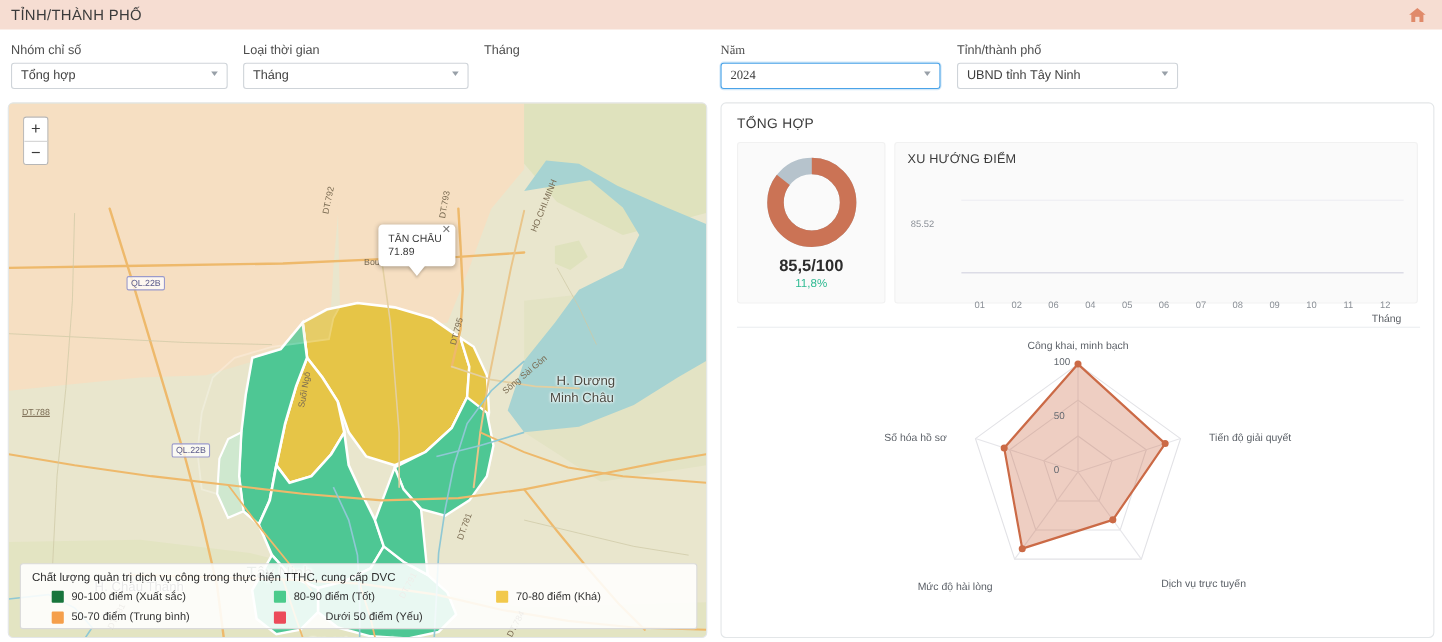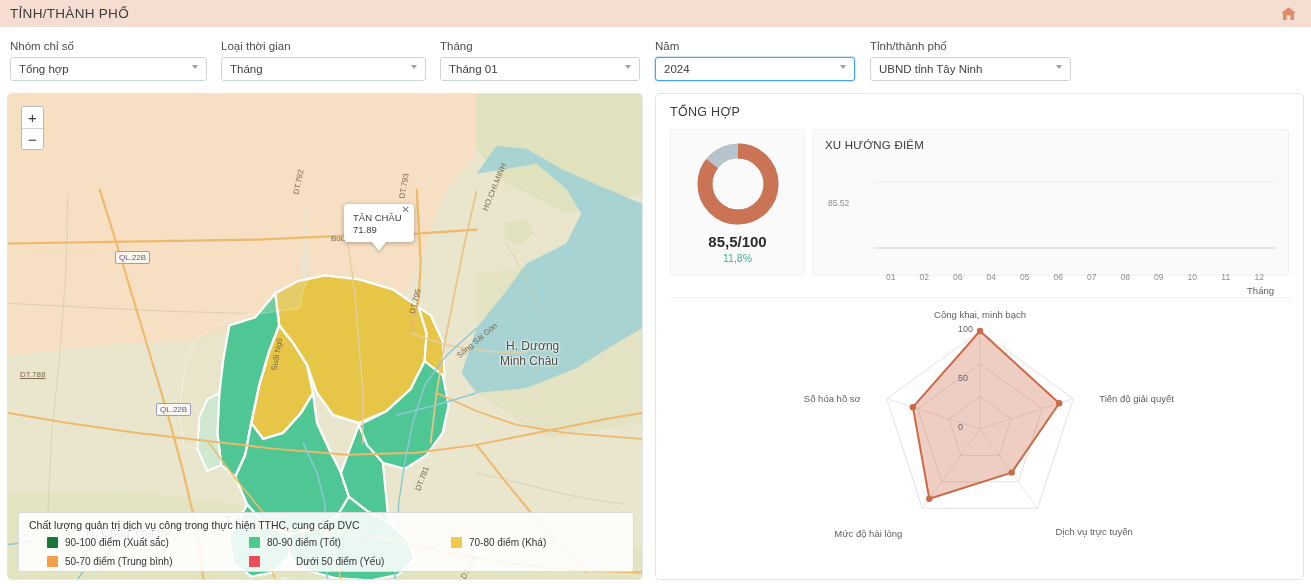--- a/index.html
+++ b/index.html
@@ -72,21 +72,21 @@
   .select-caret::after {
     content: ""; position: absolute; left: 0; top: 0;
     border-left: 3.5px solid transparent;
     border-right: 3.5px solid transparent;
     border-top: 4px solid #98a0a8;
   }
 
   #fg-nhom  { left: 10px;   width: 197px; }
   #fg-loai  { left: 221px;  width: 205px; }
   #fg-thang { left: 440px;  width: 200px; }
-  #fg-nam   { left: 655px;  width: 200px; }
+  #fg-nam   { left: 655px;  width: 200px; font-family: Liberation Serif, serif; }
   #fg-tinh  { left: 870px;  width: 201px; }
 
   
   #map-panel {
     position: absolute; left: 7px; top: 93px;
     width: 636px; height: 487px;
     border: 1px solid #e3e6e8;
     border-radius: 5px;
     overflow: hidden;
     background: #e9e6cd;
@@ -280,24 +280,20 @@
   <div class="filter-group" id="fg-loai">
     <div class="filter-label">Loại thời gian</div>
     <div class="select-box">
       <span class="select-value">Tháng</span>
       <span class="select-caret"></span>
     </div>
   </div>
 
   <div class="filter-group" id="fg-thang">
     <div class="filter-label">Tháng</div>
-    <div class="select-box">
-      <span class="select-value">Tháng 01</span>
-      <span class="select-caret"></span>
-    </div>
   </div>
 
   <div class="filter-group" id="fg-nam">
     <div class="filter-label">Năm</div>
     <div class="select-box focused">
       <span class="select-value">2024</span>
       <span class="select-caret"></span>
     </div>
   </div>
 

